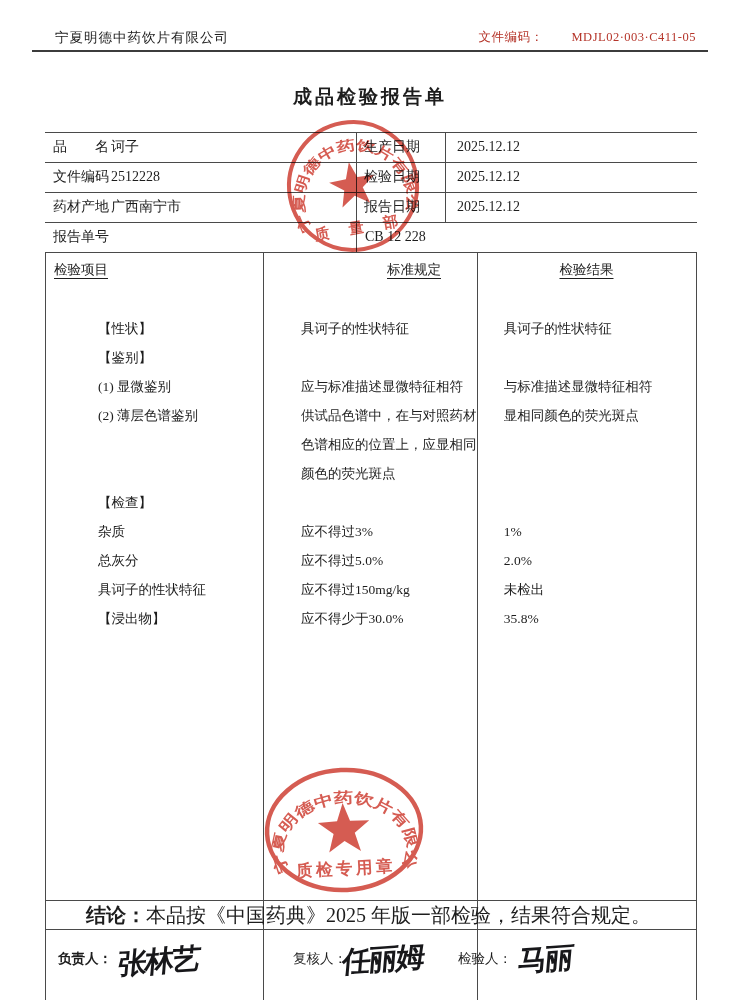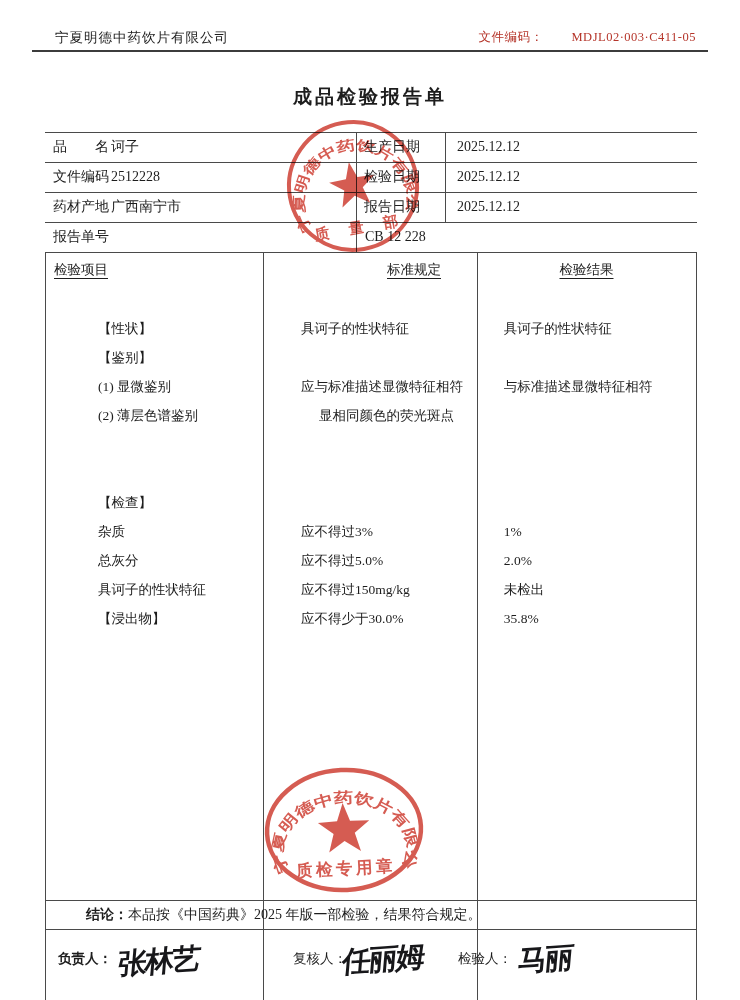--- a/index.html
+++ b/index.html
@@ -30,21 +30,21 @@
   .th2{left:217px;width:214px;text-align:center;margin-left:44px;}
   .th3{left:431px;width:219px;text-align:center;}
   .trows{position:absolute;top:61px;left:0;width:650px;}
   .trow{display:flex;align-items:flex-start;}
   .r29{min-height:29px;}
   .r87{min-height:87px;}
   .c1{width:217px;box-sizing:border-box;padding-left:8px;font-size:13.5px;line-height:29px;margin-left:44px;}
   .c2{width:214px;box-sizing:border-box;padding-left:9px;padding-right:7px;font-size:13.5px;line-height:29px;}
   .c3{width:219px;box-sizing:border-box;padding-left:12px;font-size:13.5px;line-height:29px;}
   
-  .conclusion{left:45px;top:900px;width:652px;height:30px;border:1px solid #4a4a4a;box-sizing:border-box;font-size:14px;line-height:28px;padding-left:40px;}
+  .conclusion{left:45px;top:900px;width:652px;height:30px;border:1px solid #4a4a4a;box-sizing:border-box;font-size:20px;line-height:28px;padding-left:40px;}
   .conclusion .clabel{font-weight:bold;}
   
   .sigrow{top:938px;left:0;width:740px;height:55px;}
   .siglabel{position:absolute;top:12px;font-size:13.5px;}
   .sig{position:absolute;top:0;font-size:29px;font-weight:bold;color:#17171a;transform:rotate(-4deg) skewX(-9deg);letter-spacing:-2px;white-space:nowrap;}
   .sl1{left:58px;font-weight:bold;} .sg1{left:118px;top:4px;}
   .sl2{left:293px;} .sg2{left:342px;top:2px;}
   .sl3{left:458px;} .sg3{left:518px;top:2px;}
   
   .stamp{mix-blend-mode:multiply;opacity:.88;}
@@ -103,20 +103,21 @@
       <div class="c2"></div>
       <div class="c3"></div>
     </div>
     <div class="trow r29">
       <div class="c1">(1) 显微鉴别</div>
       <div class="c2">应与标准描述显微特征相符</div>
       <div class="c3">与标准描述显微特征相符</div>
     </div>
     <div class="trow r87">
       <div class="c1">(2) 薄层色谱鉴别</div>
+      <div class="c2">供试品色谱中，在与对照药材色谱相应的位置上，应显相同颜色的荧光斑点</div>
       <div class="c3">显相同颜色的荧光斑点</div>
     </div>
     <div class="trow r29">
       <div class="c1">【检查】</div>
       <div class="c2"></div>
       <div class="c3"></div>
     </div>
     <div class="trow r29">
       <div class="c1">杂质</div>
       <div class="c2">应不得过3%</div>

